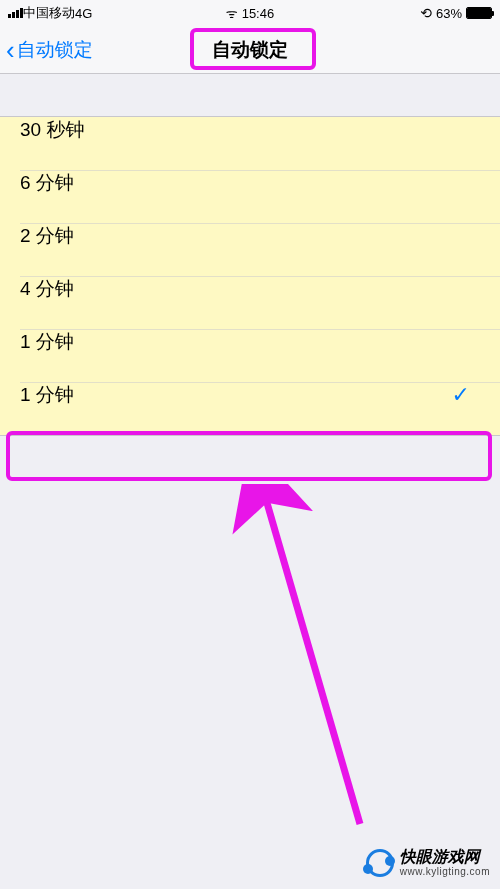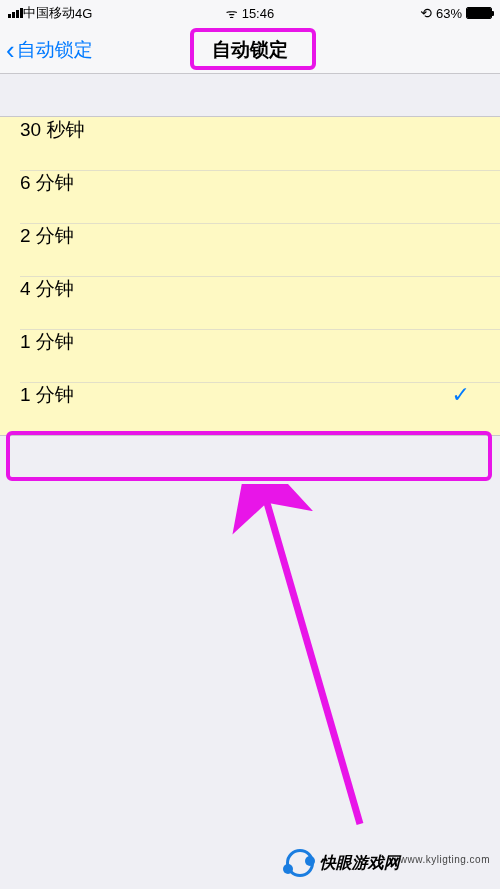--- a/index.html
+++ b/index.html
@@ -104,21 +104,21 @@
       gap: 6px;
     }
     .wm-logo {
       width: 28px; height: 28px;
       border-radius: 50%;
       border: 3px solid #1a7de0;
       position: relative;
     }
     .wm-logo::before { content:""; position:absolute; width:10px; height:10px; background:#1a7de0; border-radius:50%; top:4px; left:16px;}
     .wm-logo::after { content:""; position:absolute; width:10px; height:10px; background:#1a7de0; border-radius:50%; top:12px; left:-6px;}
-    .wm-text { display:flex; flex-direction:row; line-height:1.1; }
+    .wm-text { display:flex; flex-direction:column; line-height:1.1; }
     .wm-text .t1 { font-size: 16px; font-weight: 700; font-style: italic; color:#000;}
     .wm-text .t2 { font-size: 10px; color:#444; letter-spacing: 0.5px;}
   </style>
 </head>
 <body>
 
 <div class="status-bar">
   <div class="status-left">
     <span class="signal-bars">
         <span></span>

